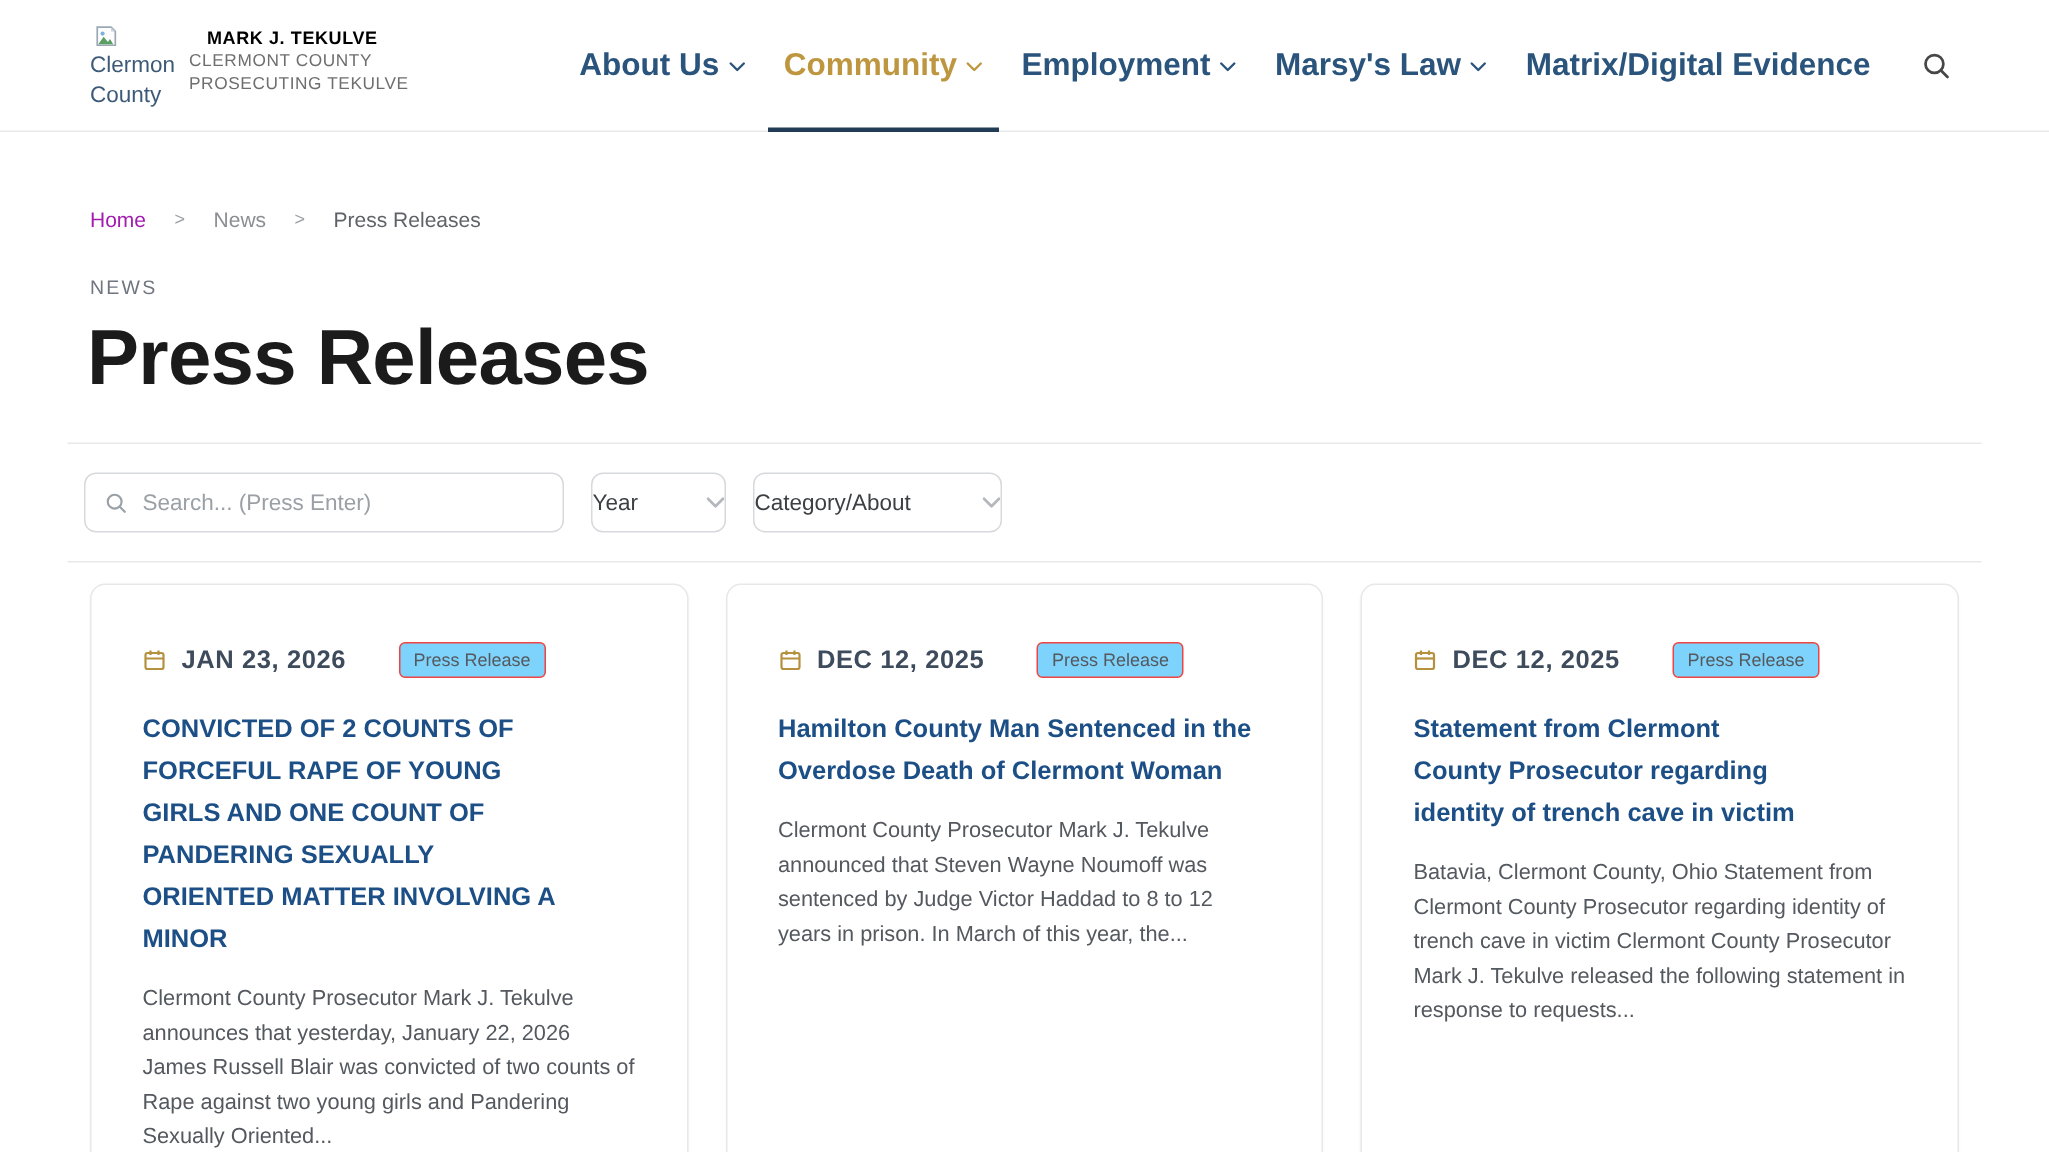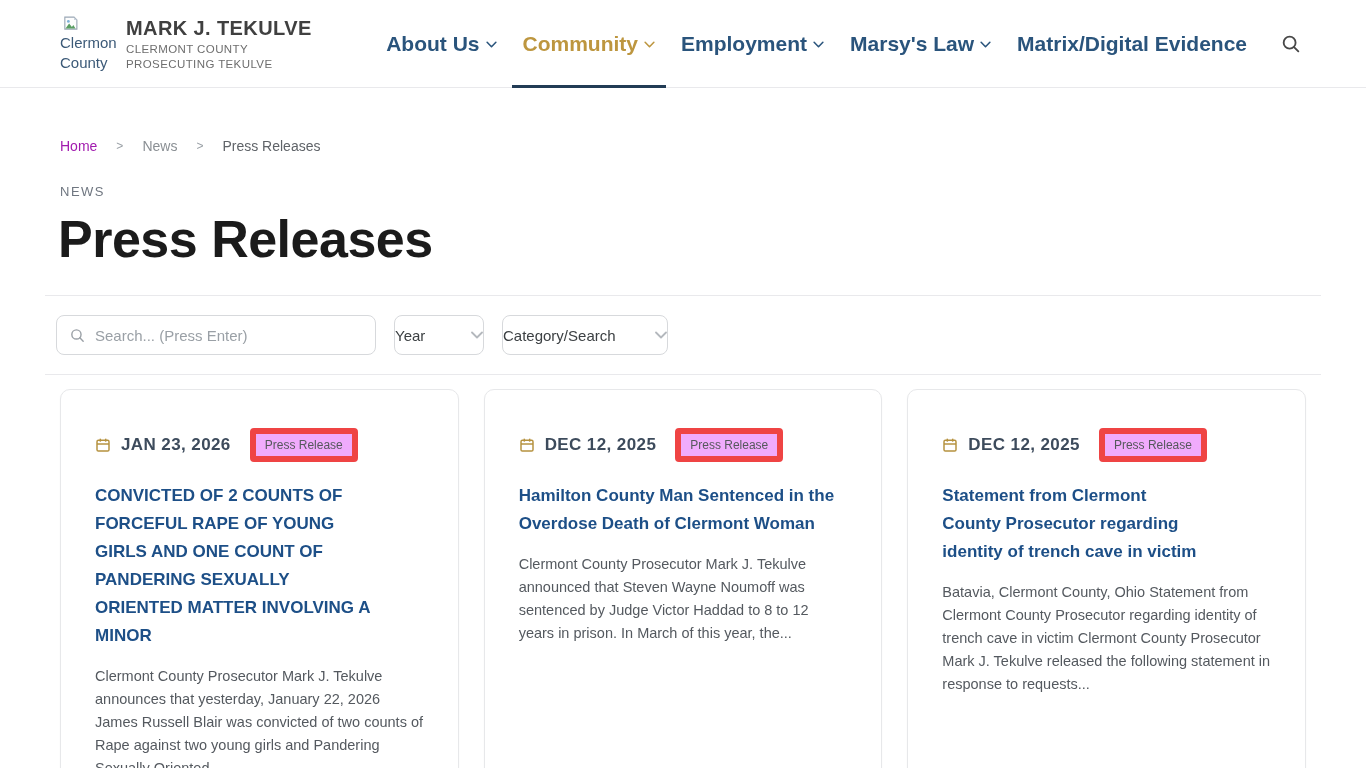--- a/index.html
+++ b/index.html
@@ -25,22 +25,23 @@
     width: 56px; height: 58px;
     overflow: hidden;
     margin-top: -2px;
     font-size: 15px;
     color: #3c5a78;
     line-height: 20px;
   }
   .logo-box .broken-icon { display: block; margin: 2px 0 1px 2px; }
   .brand-text { padding-top: 2px; }
   .site-name {
-    font-size: 20px; font-weight: 700; color: #404040;
+    font-size: 12px; font-weight: 700; color: #000000;
     letter-spacing: 0.4px;
+    margin-left: 12px;
   }
   .site-sub {
     font-size: 11.5px; color: #6e6e6e; letter-spacing: 0.4px;
     line-height: 15px; margin-top: 2px;
   }
   .site-sub + .site-sub { margin-top: 0; }
 
   .main-nav {
     margin-left: auto;
     display: flex;
@@ -145,24 +146,24 @@
   }
   .card-meta {
     display: flex; align-items: center; gap: 10px;
   }
   .card-meta .cal { color: #b5913e; flex: 0 0 auto; }
   .card-date {
     font-size: 17px; font-weight: 700; color: #3d4b5c;
     letter-spacing: 0.4px;
   }
   .badge {
-    margin-left: 9px;
+    margin-left: 25px;
     font-size: 12px; color: #55585c;
-    background: #f0abfc;
-    border: 6px solid #ef4444;
+    background: #7dd3fc;
+    border: 1px solid #ef4444;
     border-radius: 4px;
     padding: 4px 9px;
     white-space: nowrap;
   }
   .card-title {
     display: block;
     margin: 20px 0 15px;
     font-size: 17px; font-weight: 700;
     line-height: 28px;
     color: #1d4f87;
@@ -258,21 +259,21 @@
       </svg>
       <input type="text" placeholder="Search... (Press Enter)" style="">
     </div>
     <div class="select-box select-year">
       <span>Year</span>
       <svg class="chev" width="12" height="8" viewBox="0 0 12 8" fill="none">
           <path d="M1 1.5 L6 6.5 L11 1.5" stroke="currentColor" stroke-width="1.8" stroke-linecap="round" stroke-linejoin="round"></path>
         </svg>
     </div>
     <div class="select-box select-category">
-      <span>Category/Search</span>
+      <span>Category/About</span>
       <svg class="chev" width="12" height="8" viewBox="0 0 12 8" fill="none">
           <path d="M1 1.5 L6 6.5 L11 1.5" stroke="currentColor" stroke-width="1.8" stroke-linecap="round" stroke-linejoin="round"></path>
         </svg>
     </div>
   </div>
 
   <hr class="rule">
 
   <div class="cards">
 

